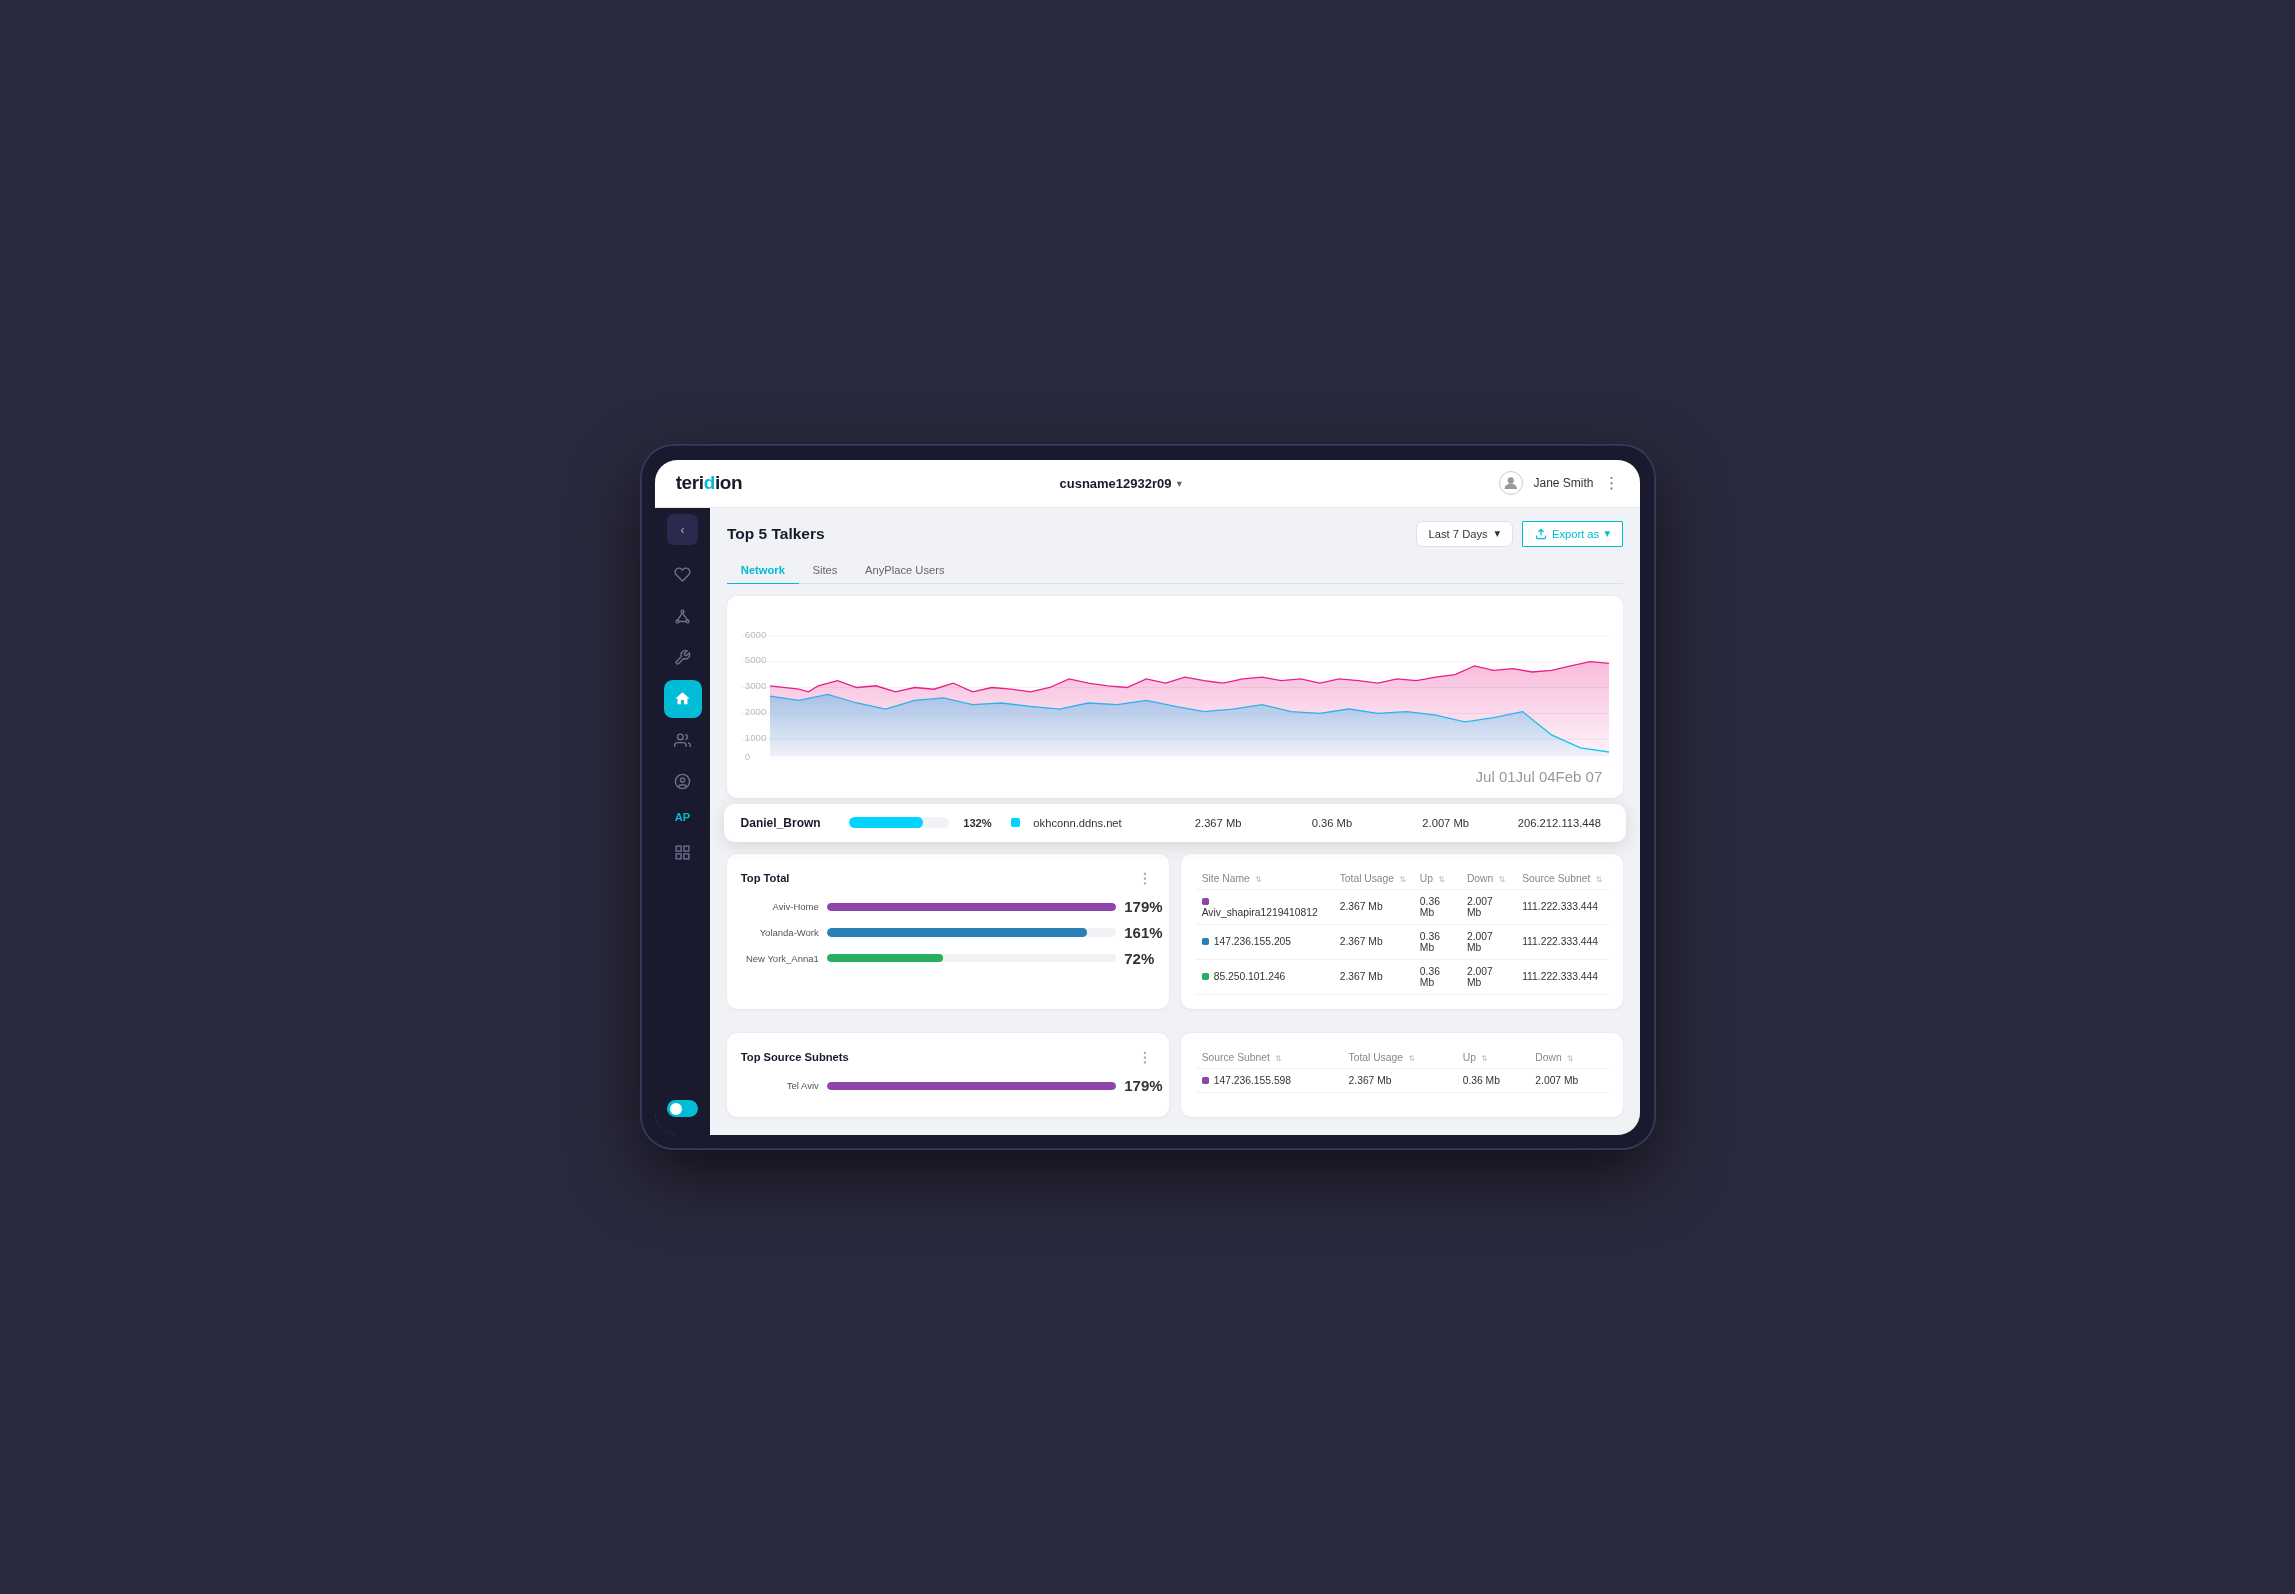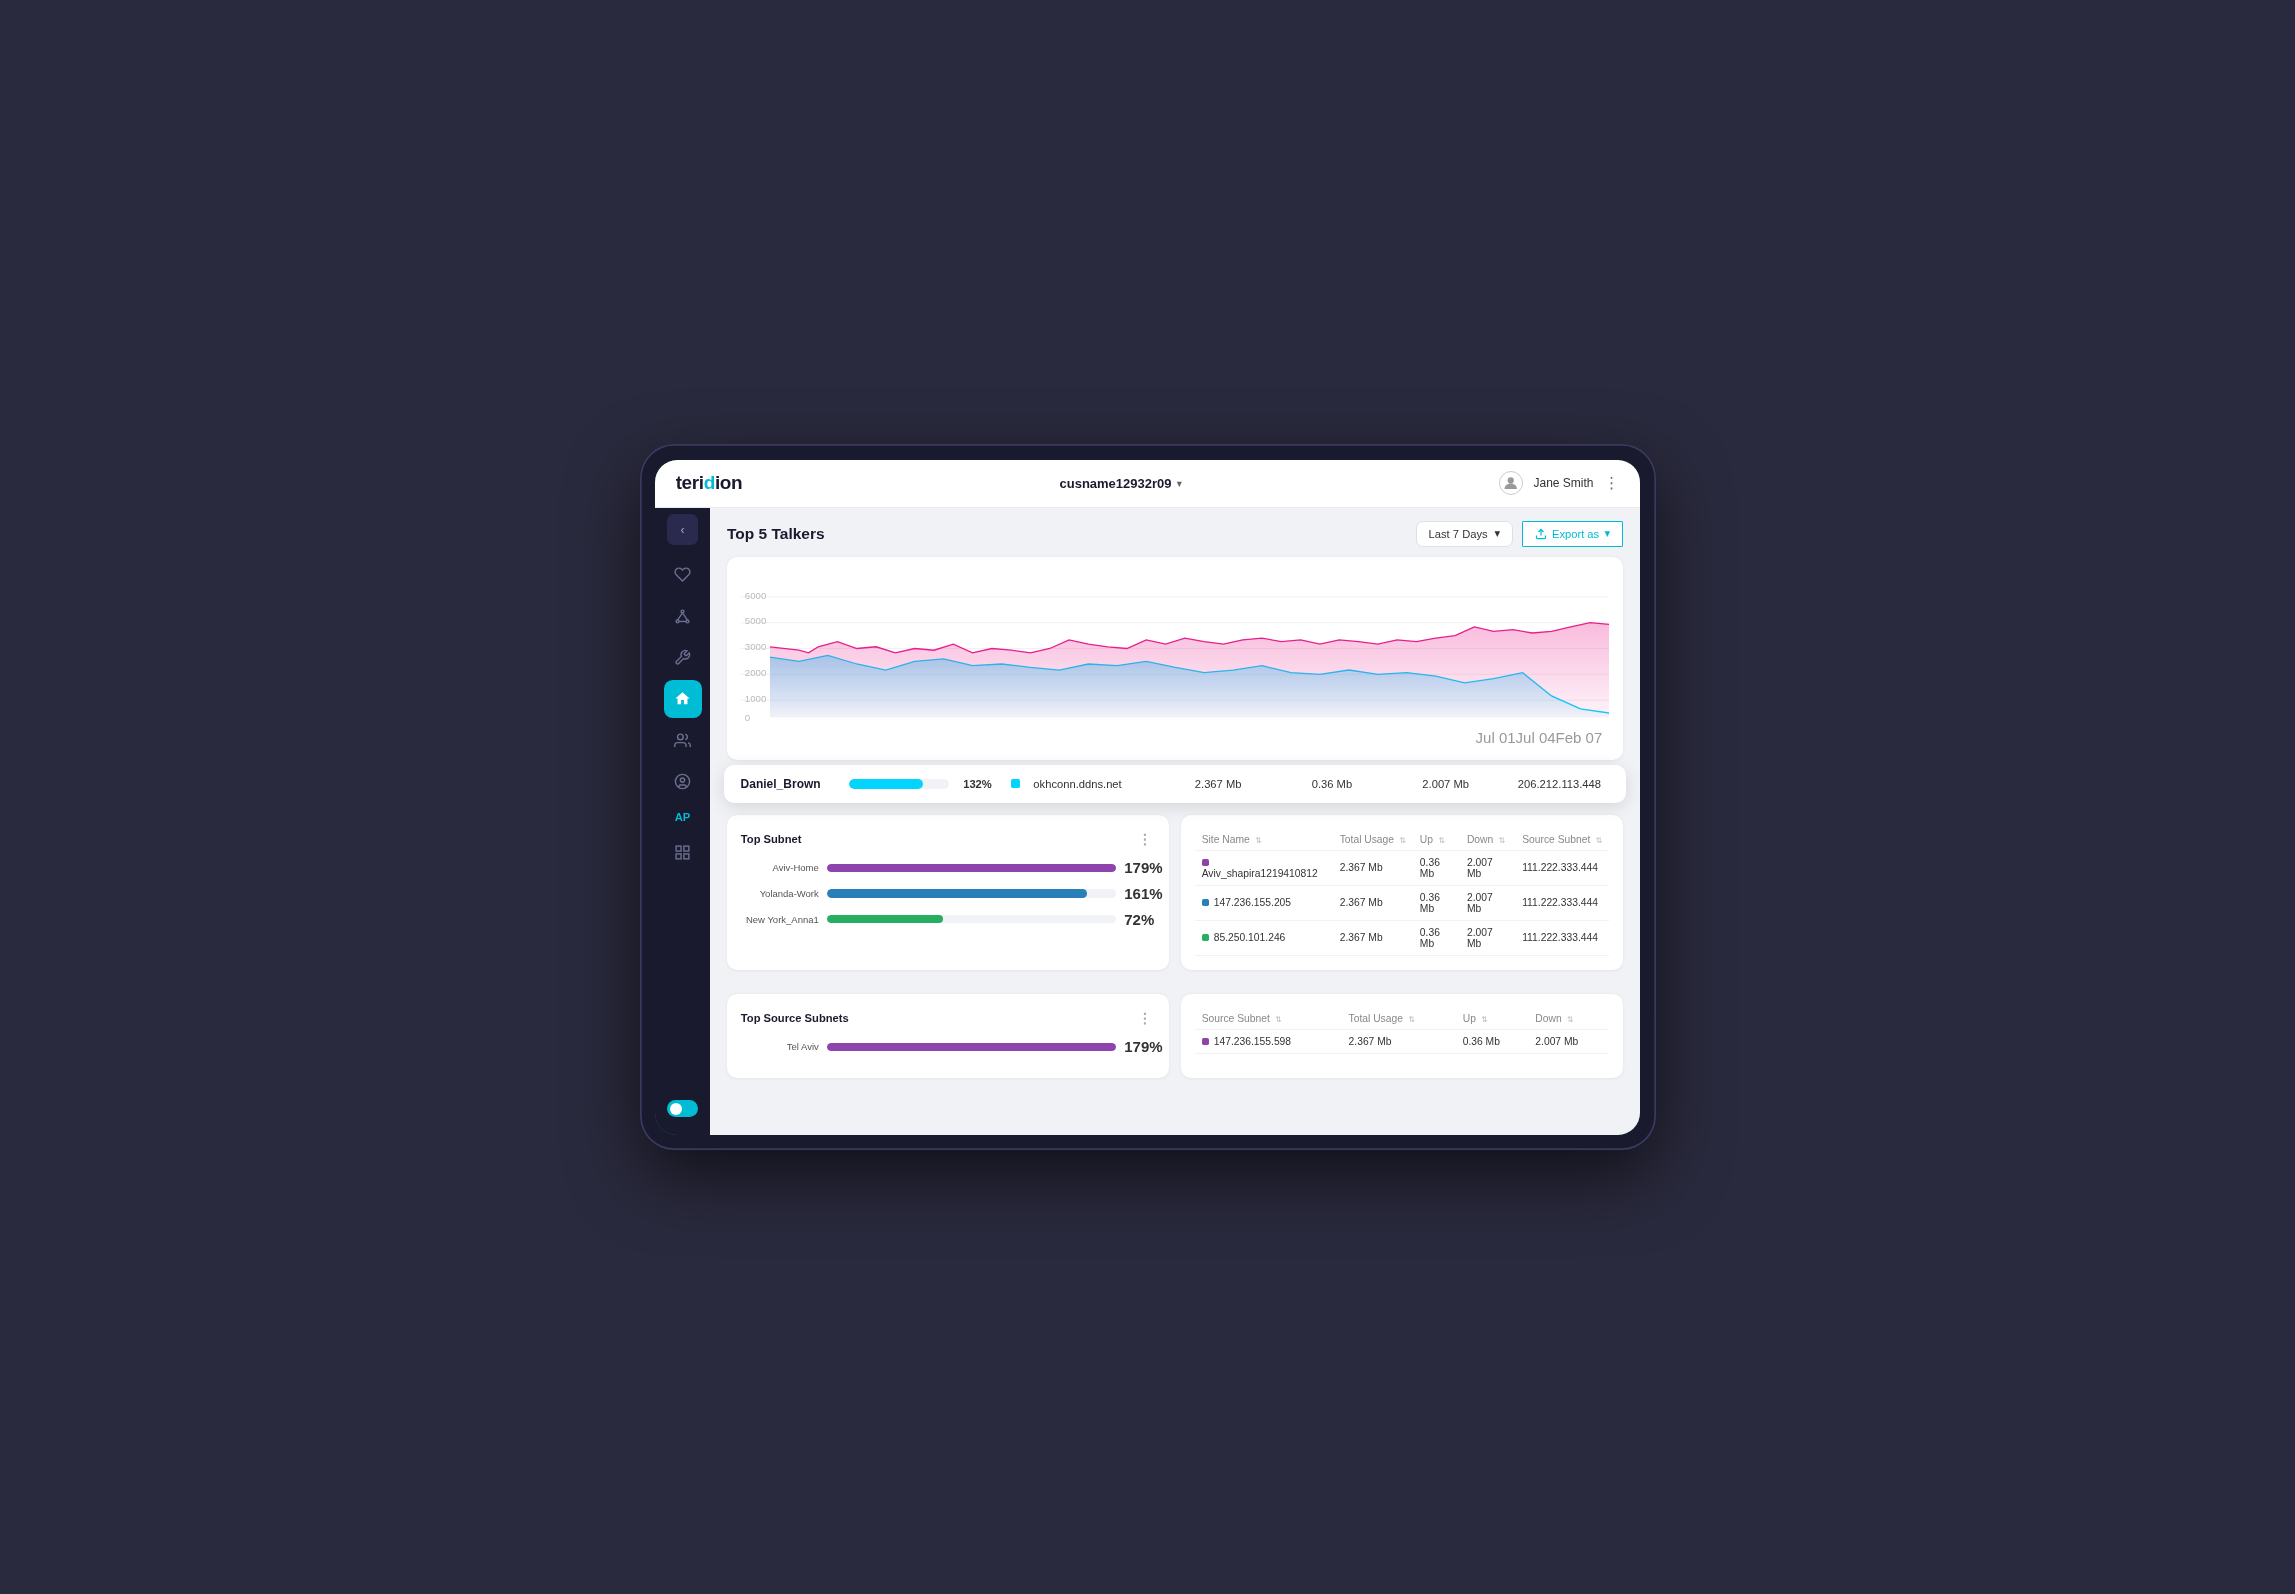--- a/index.html
+++ b/index.html
@@ -501,20 +501,25 @@
             <svg width="12" height="12" viewBox="0 0 24 24" fill="none" stroke="#00bcd4" stroke-width="2.5">
                 <path d="M21 15v4a2 2 0 0 1-2 2H5a2 2 0 0 1-2-2v-4"></path>
                 <polyline points="17 8 12 3 7 8"></polyline>
                 <line x1="12" y1="3" x2="12" y2="15"></line>
               </svg>
             <span>Export as</span>
             <span>▾</span>
           </div>
         </div>
 
+        <div class="tabs">
+          <div class="tab active">Network</div>
+          <div class="tab">Sites</div>
+          <div class="tab">AnyPlace Users</div>
+        </div>
 
         <div class="card">
 
           
           <svg class="chart-svg" viewBox="0 0 900 180" preserveAspectRatio="none">
 
             <line x1="0" y1="30" x2="900" y2="30" stroke="#f0f0f0" stroke-width="1"></line>
             <line x1="0" y1="60" x2="900" y2="60" stroke="#f0f0f0" stroke-width="1"></line>
             <line x1="0" y1="90" x2="900" y2="90" stroke="#f0f0f0" stroke-width="1"></line>
             <line x1="0" y1="120" x2="900" y2="120" stroke="#f0f0f0" stroke-width="1"></line>
@@ -567,21 +572,21 @@
           <span class="highlight-val">2.367 Mb</span>
           <span class="highlight-val">0.36 Mb</span>
           <span class="highlight-val">2.007 Mb</span>
           <span class="highlight-val">206.212.113.448</span>
         </div>
 
         <div class="bottom-grid">
 
           <div class="card">
             <div class="section-title">
-              <span>Top Subnet</span>
+              <span>Top Total</span>
               <div class="three-dots">⋮</div>
             </div>
 
             <div class="bar-row">
               <span class="bar-label">Aviv-Home</span>
               <div class="bar-track">
                 <div class="bar-fill" style="width:100%;background:#8e44ad"></div>
               </div>
               <span class="bar-pct">179%</span>
             </div>

